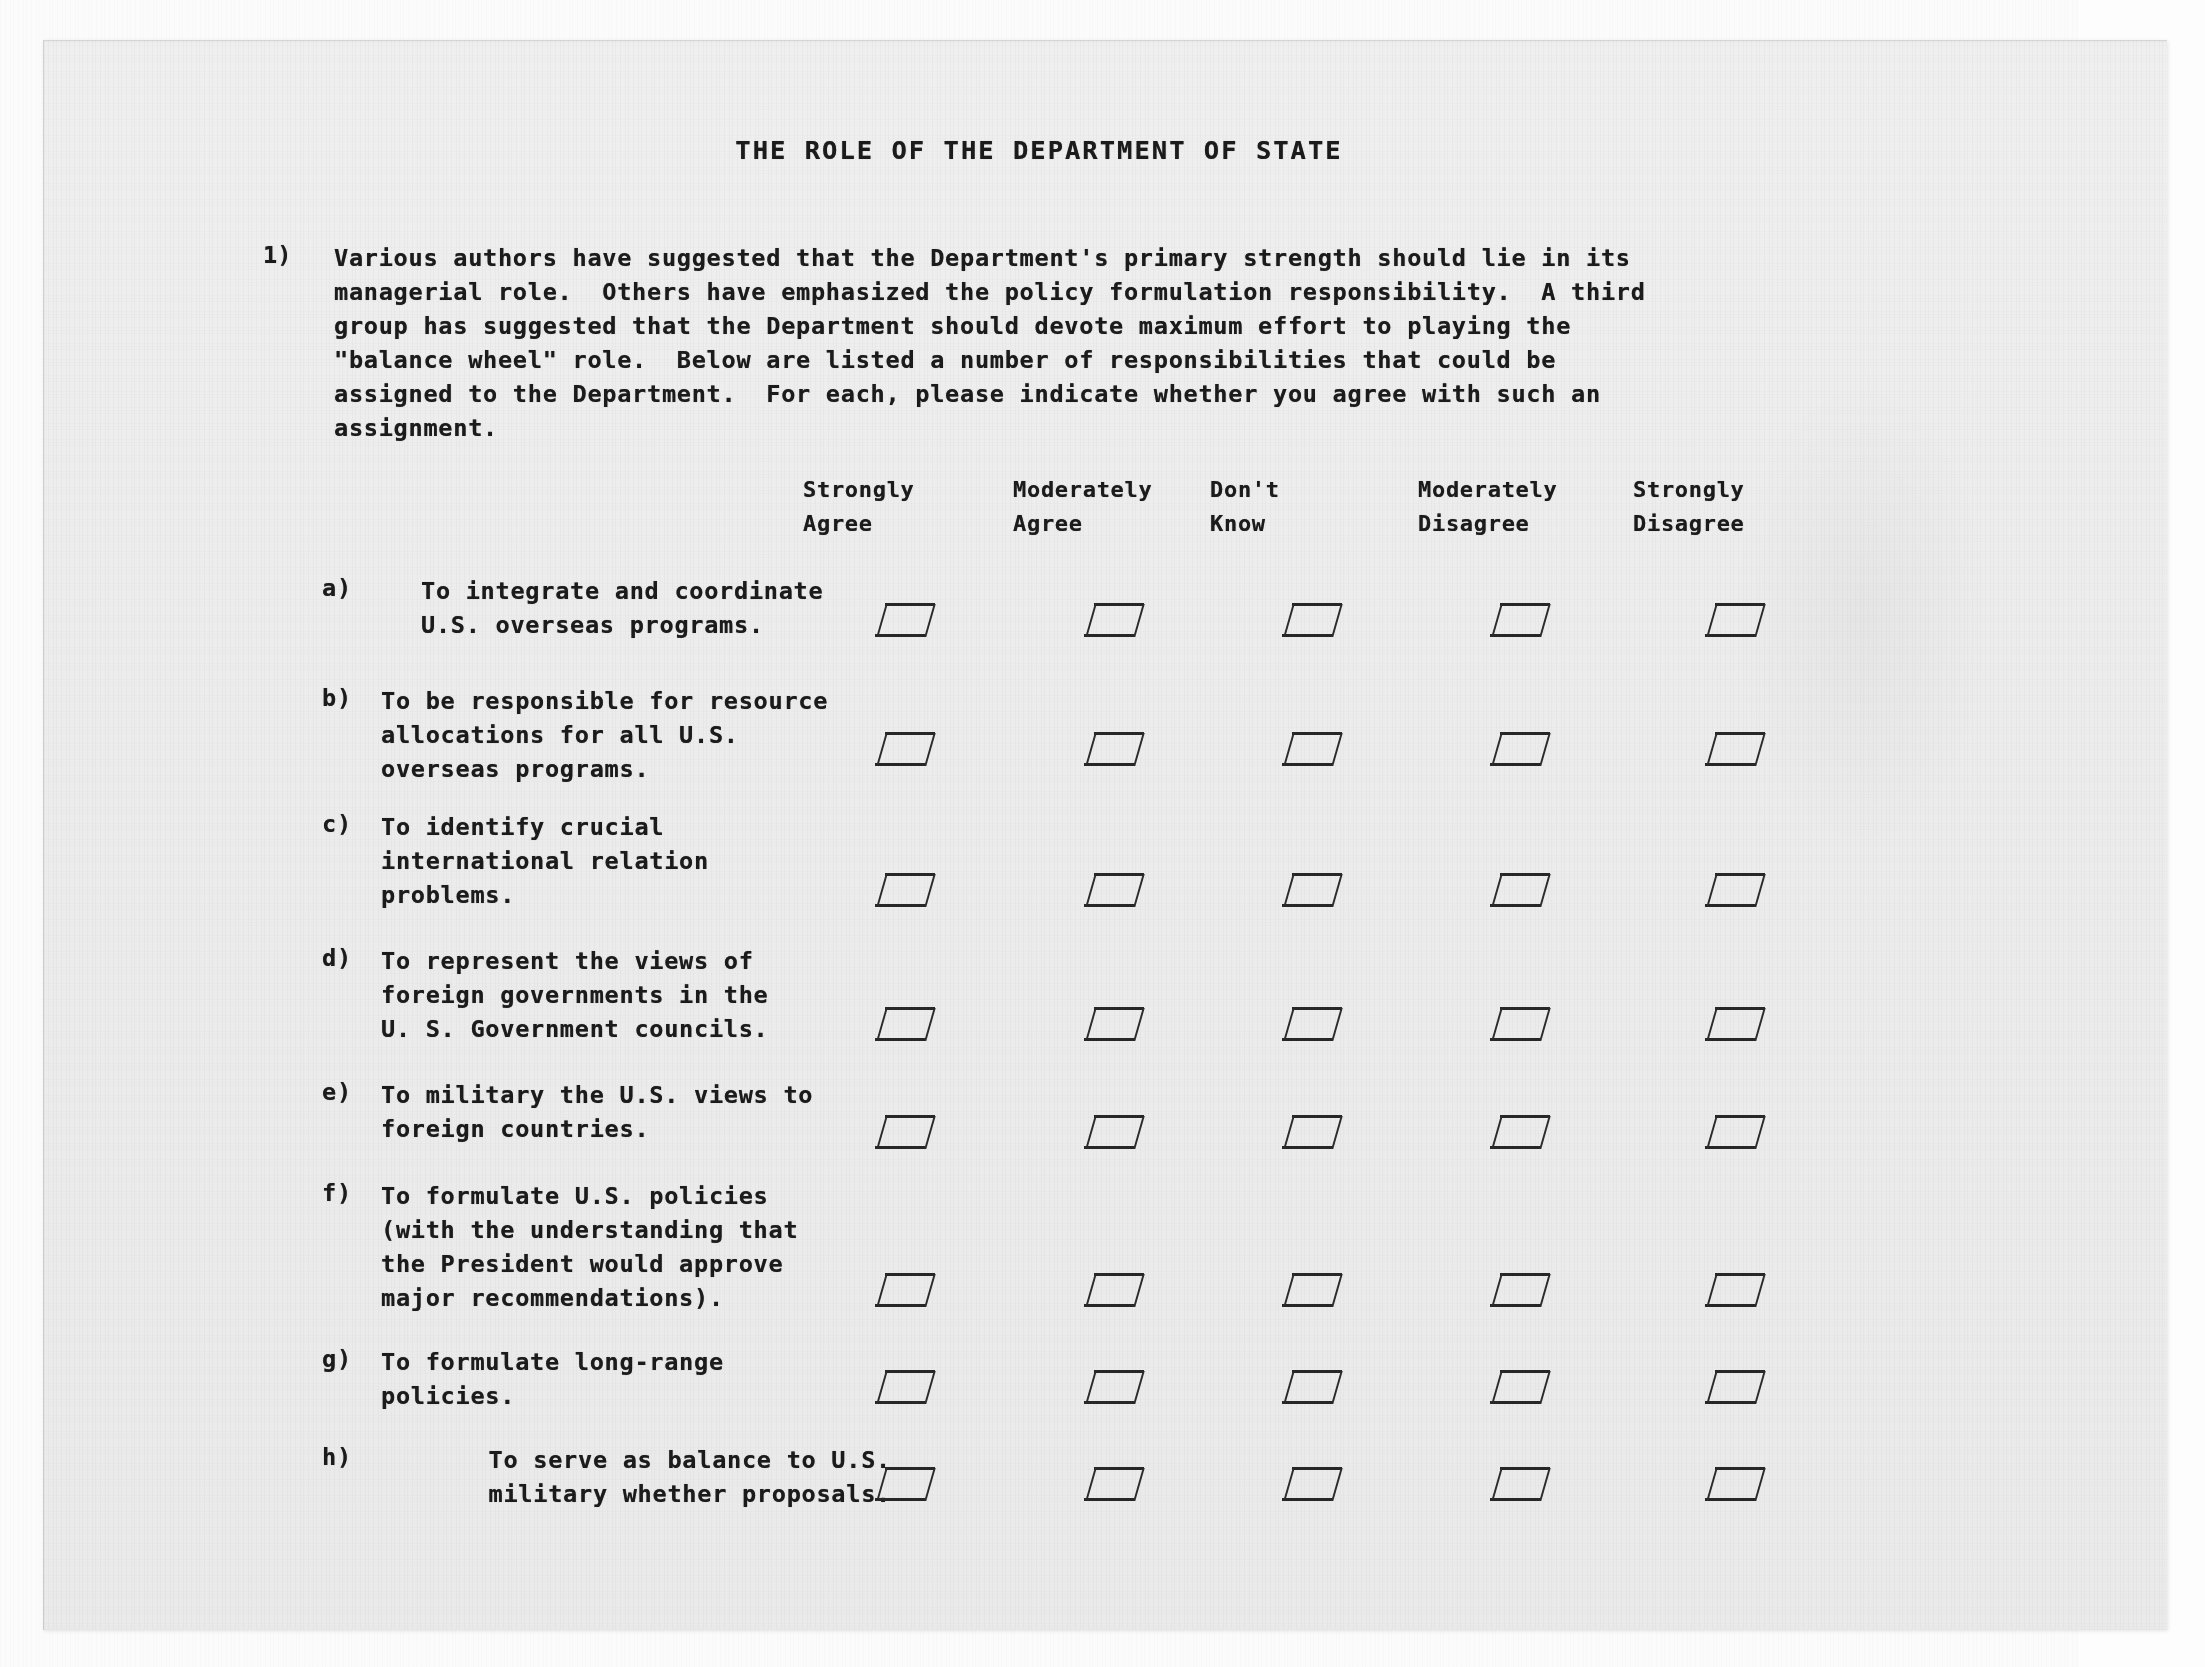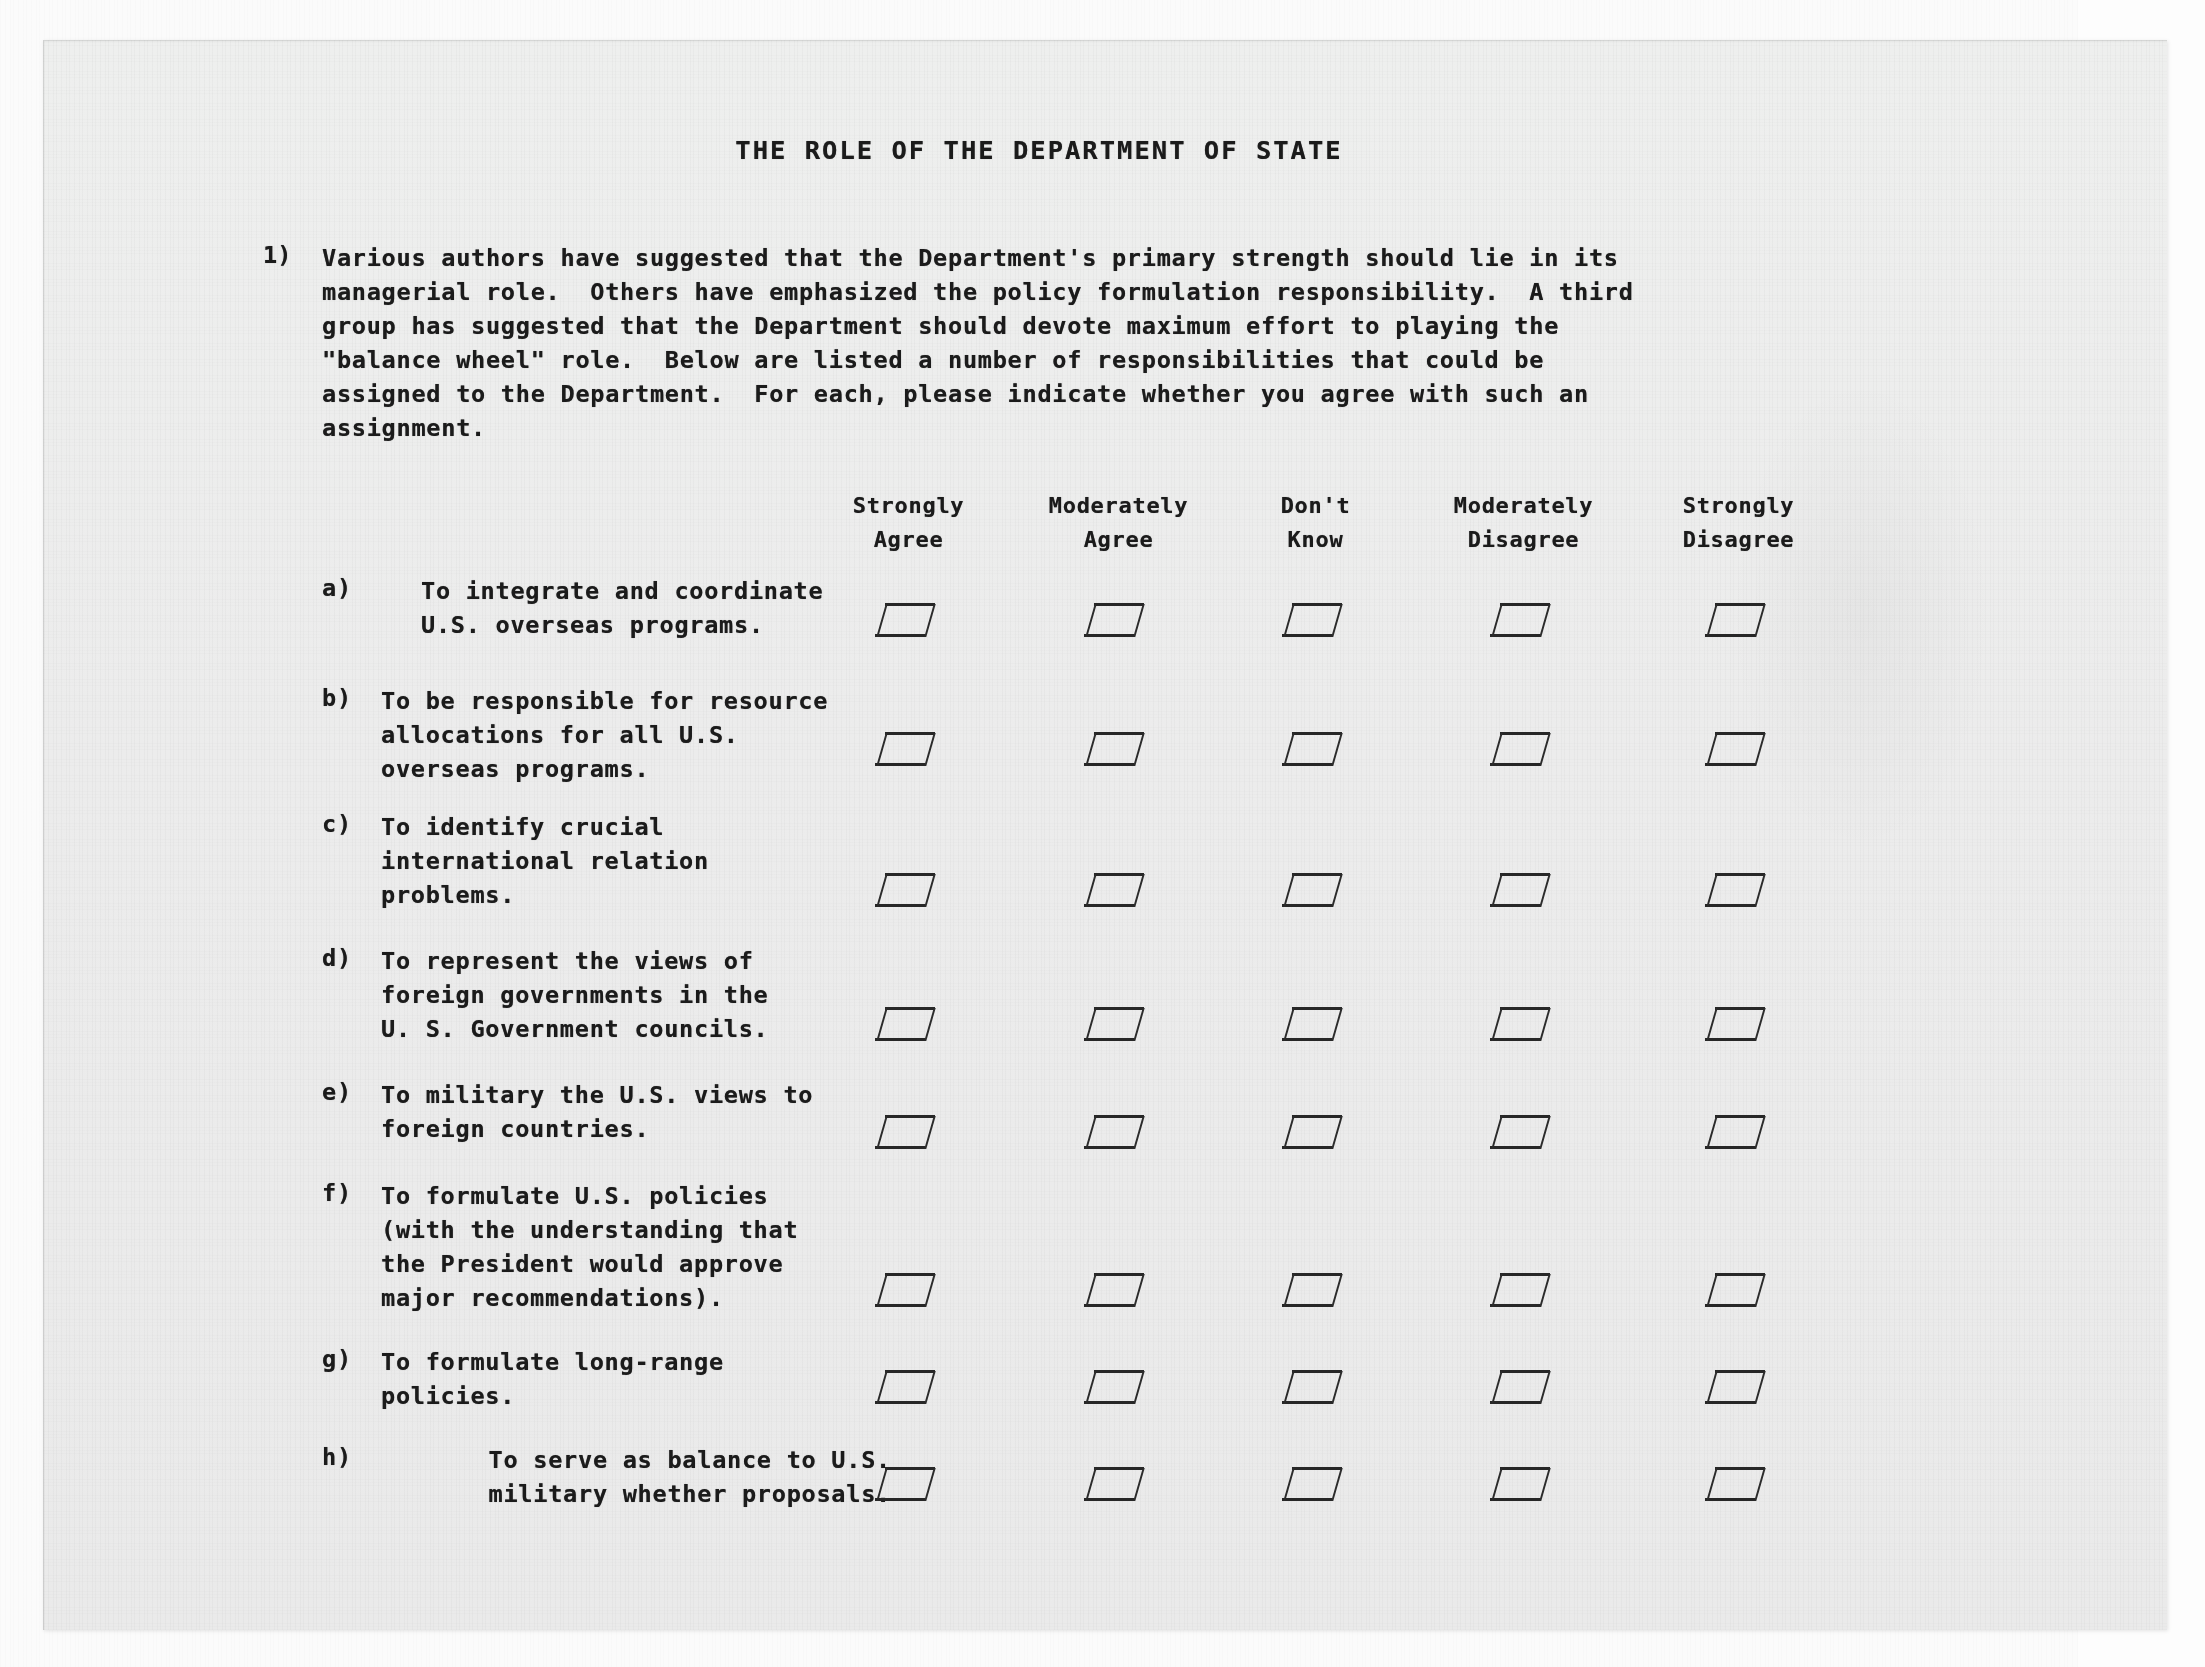--- a/index.html
+++ b/index.html
@@ -62,30 +62,30 @@
   #question-block{
     position:absolute;left:263px;top:241px;width:1582px;
   }
   #question-number{
     position:absolute;left:0;top:0;font-size:23.6px;
   }
   #question-lines{
     position:absolute;left:59px;top:0;width:1531px;
   }
   .q-line{
-    font-size:23.6px;line-height:34px;letter-spacing:0.7px;white-space:pre;
+    font-size:23.6px;line-height:34px;letter-spacing:0.7px;white-space:pre;margin-left:12px;
   }
 
   
   #col-headers{
     position:absolute;left:864px;top:473px;width:1072px;height:70px;
   }
   .col-head{
-    position:absolute;text-align:center;width:211px;
-    font-size:22px;line-height:34px;letter-spacing:0.7px;margin-top:16px;
+    position:absolute;text-align:left;width:211px;
+    font-size:22px;line-height:34px;letter-spacing:0.7px;
   }
   .col-head .ln2{display:block;}
 
   
   #items{position:absolute;left:0;top:0;width:2205px;height:1668px;}
   .item{position:absolute;}
   .item-letter{
     position:absolute;left:322px;font-size:23.6px;letter-spacing:0.7px;
   }
   .item-text{

